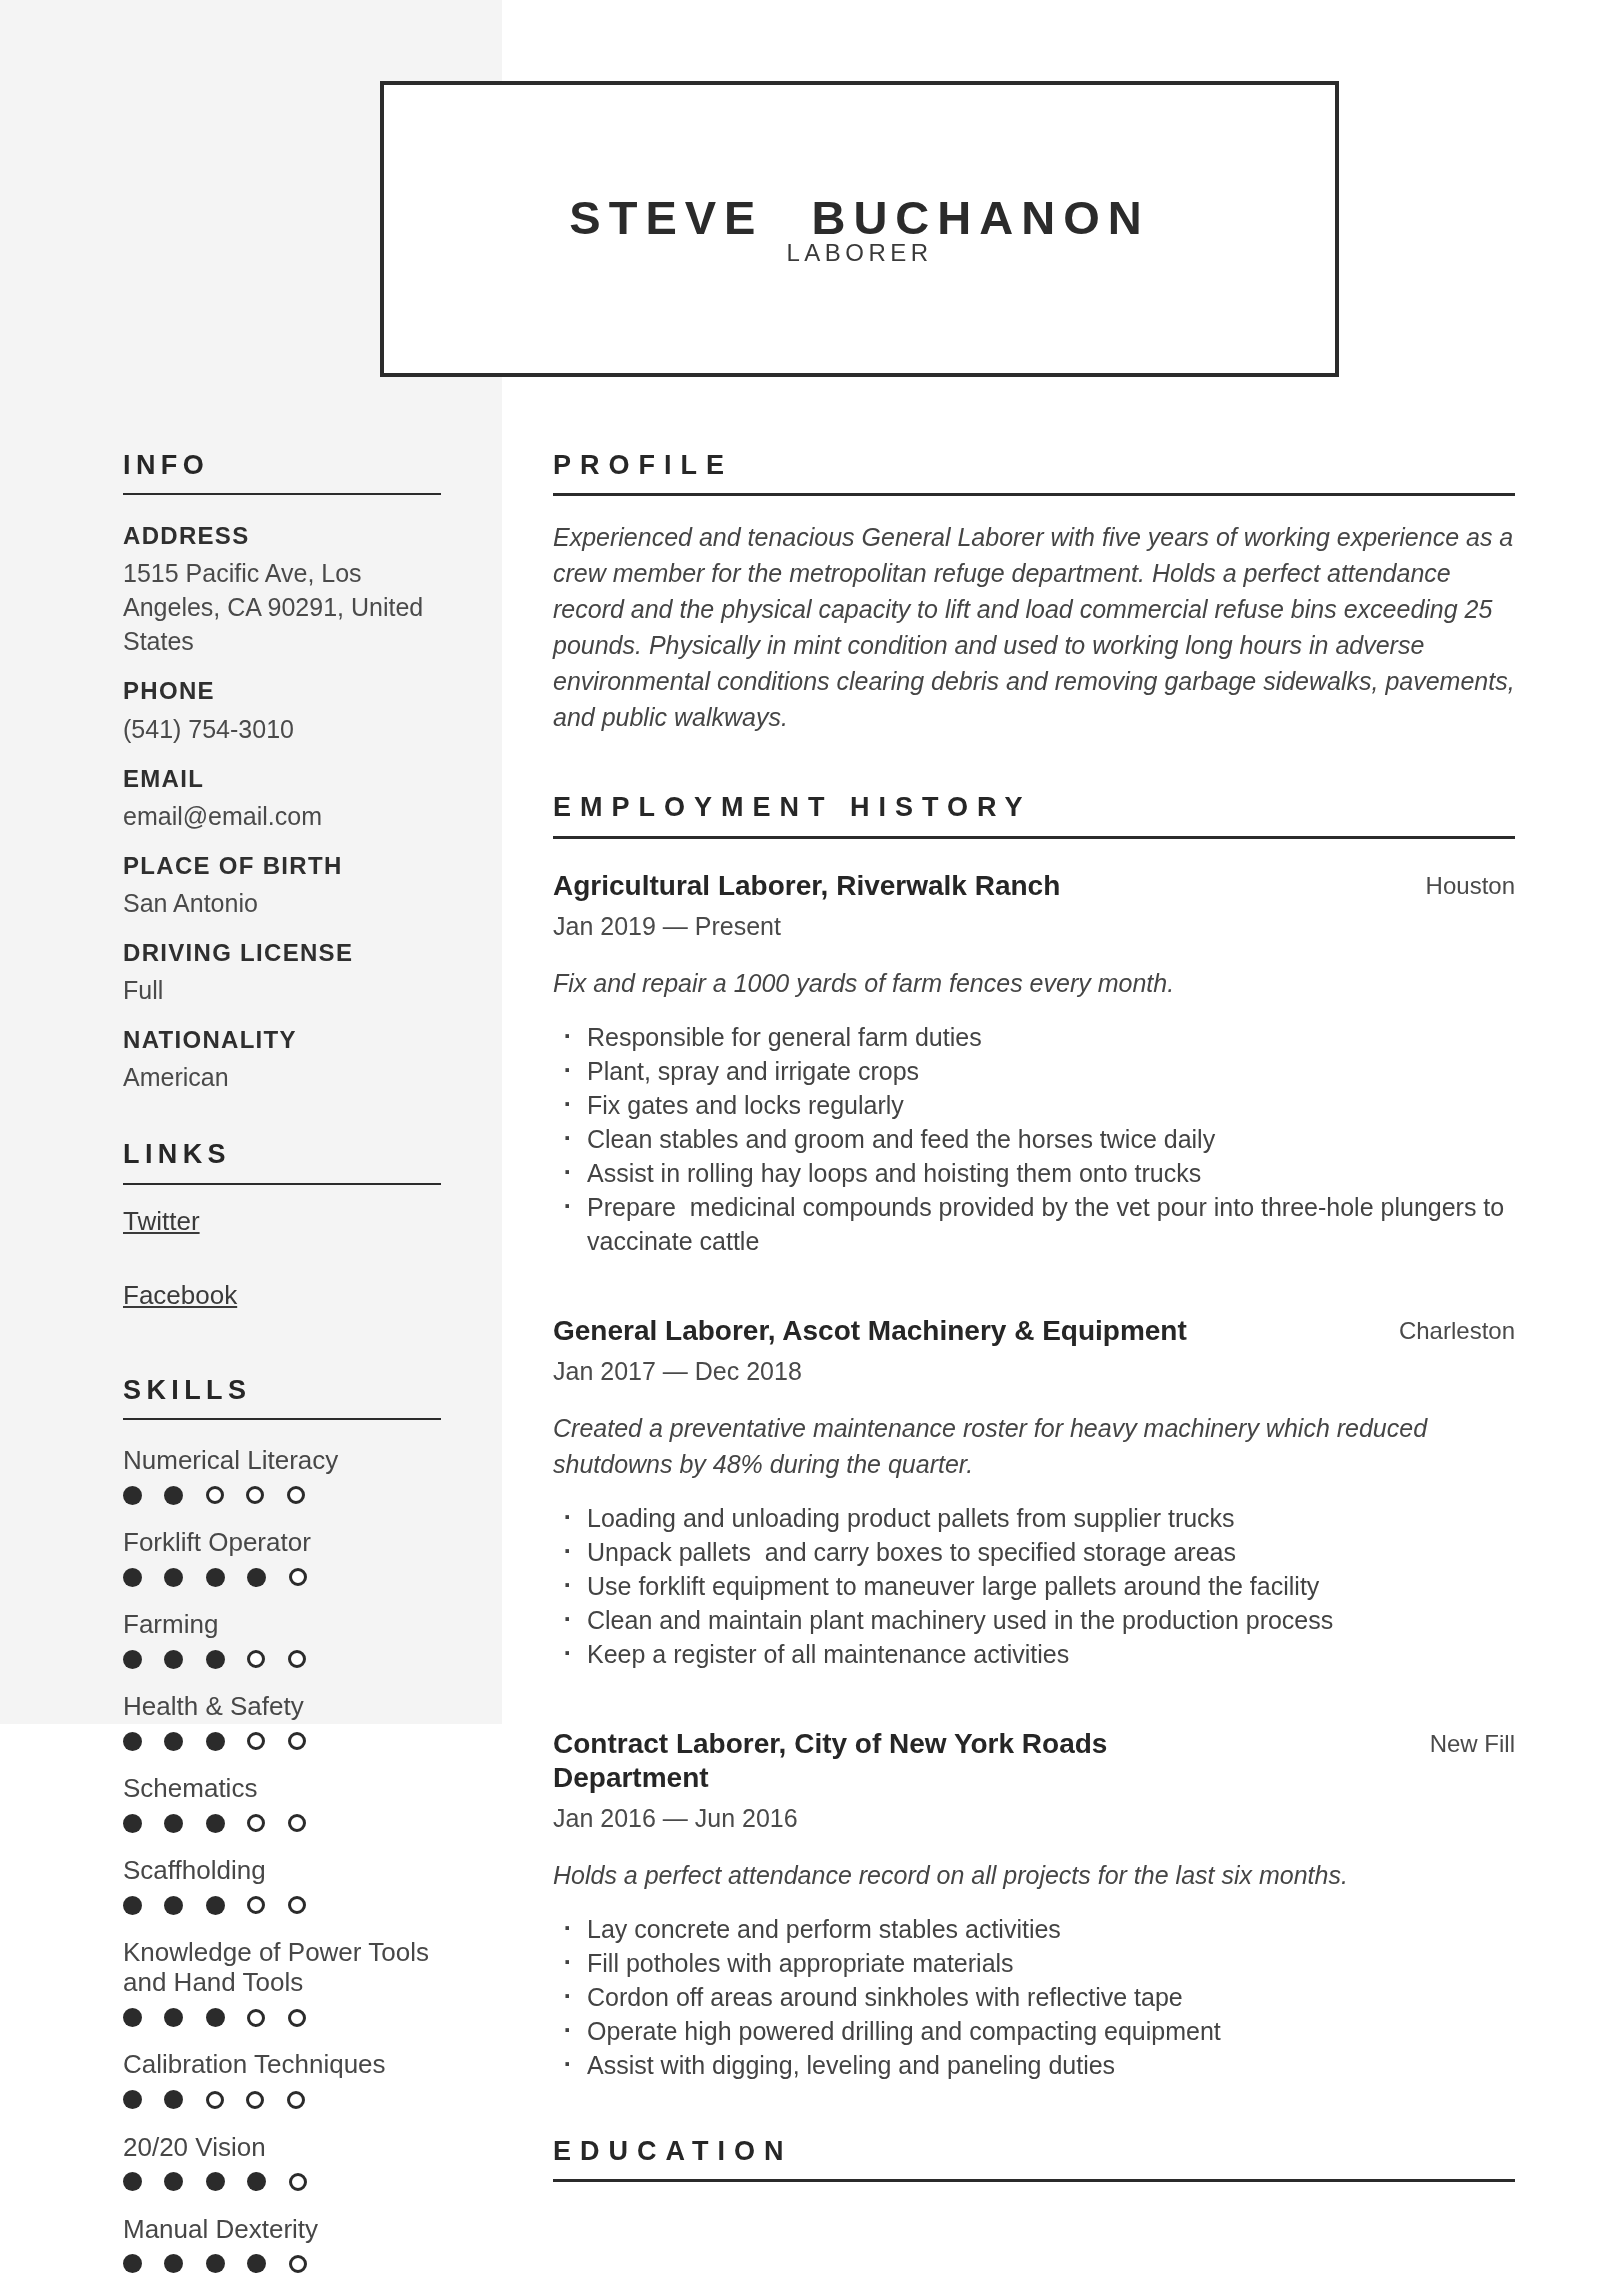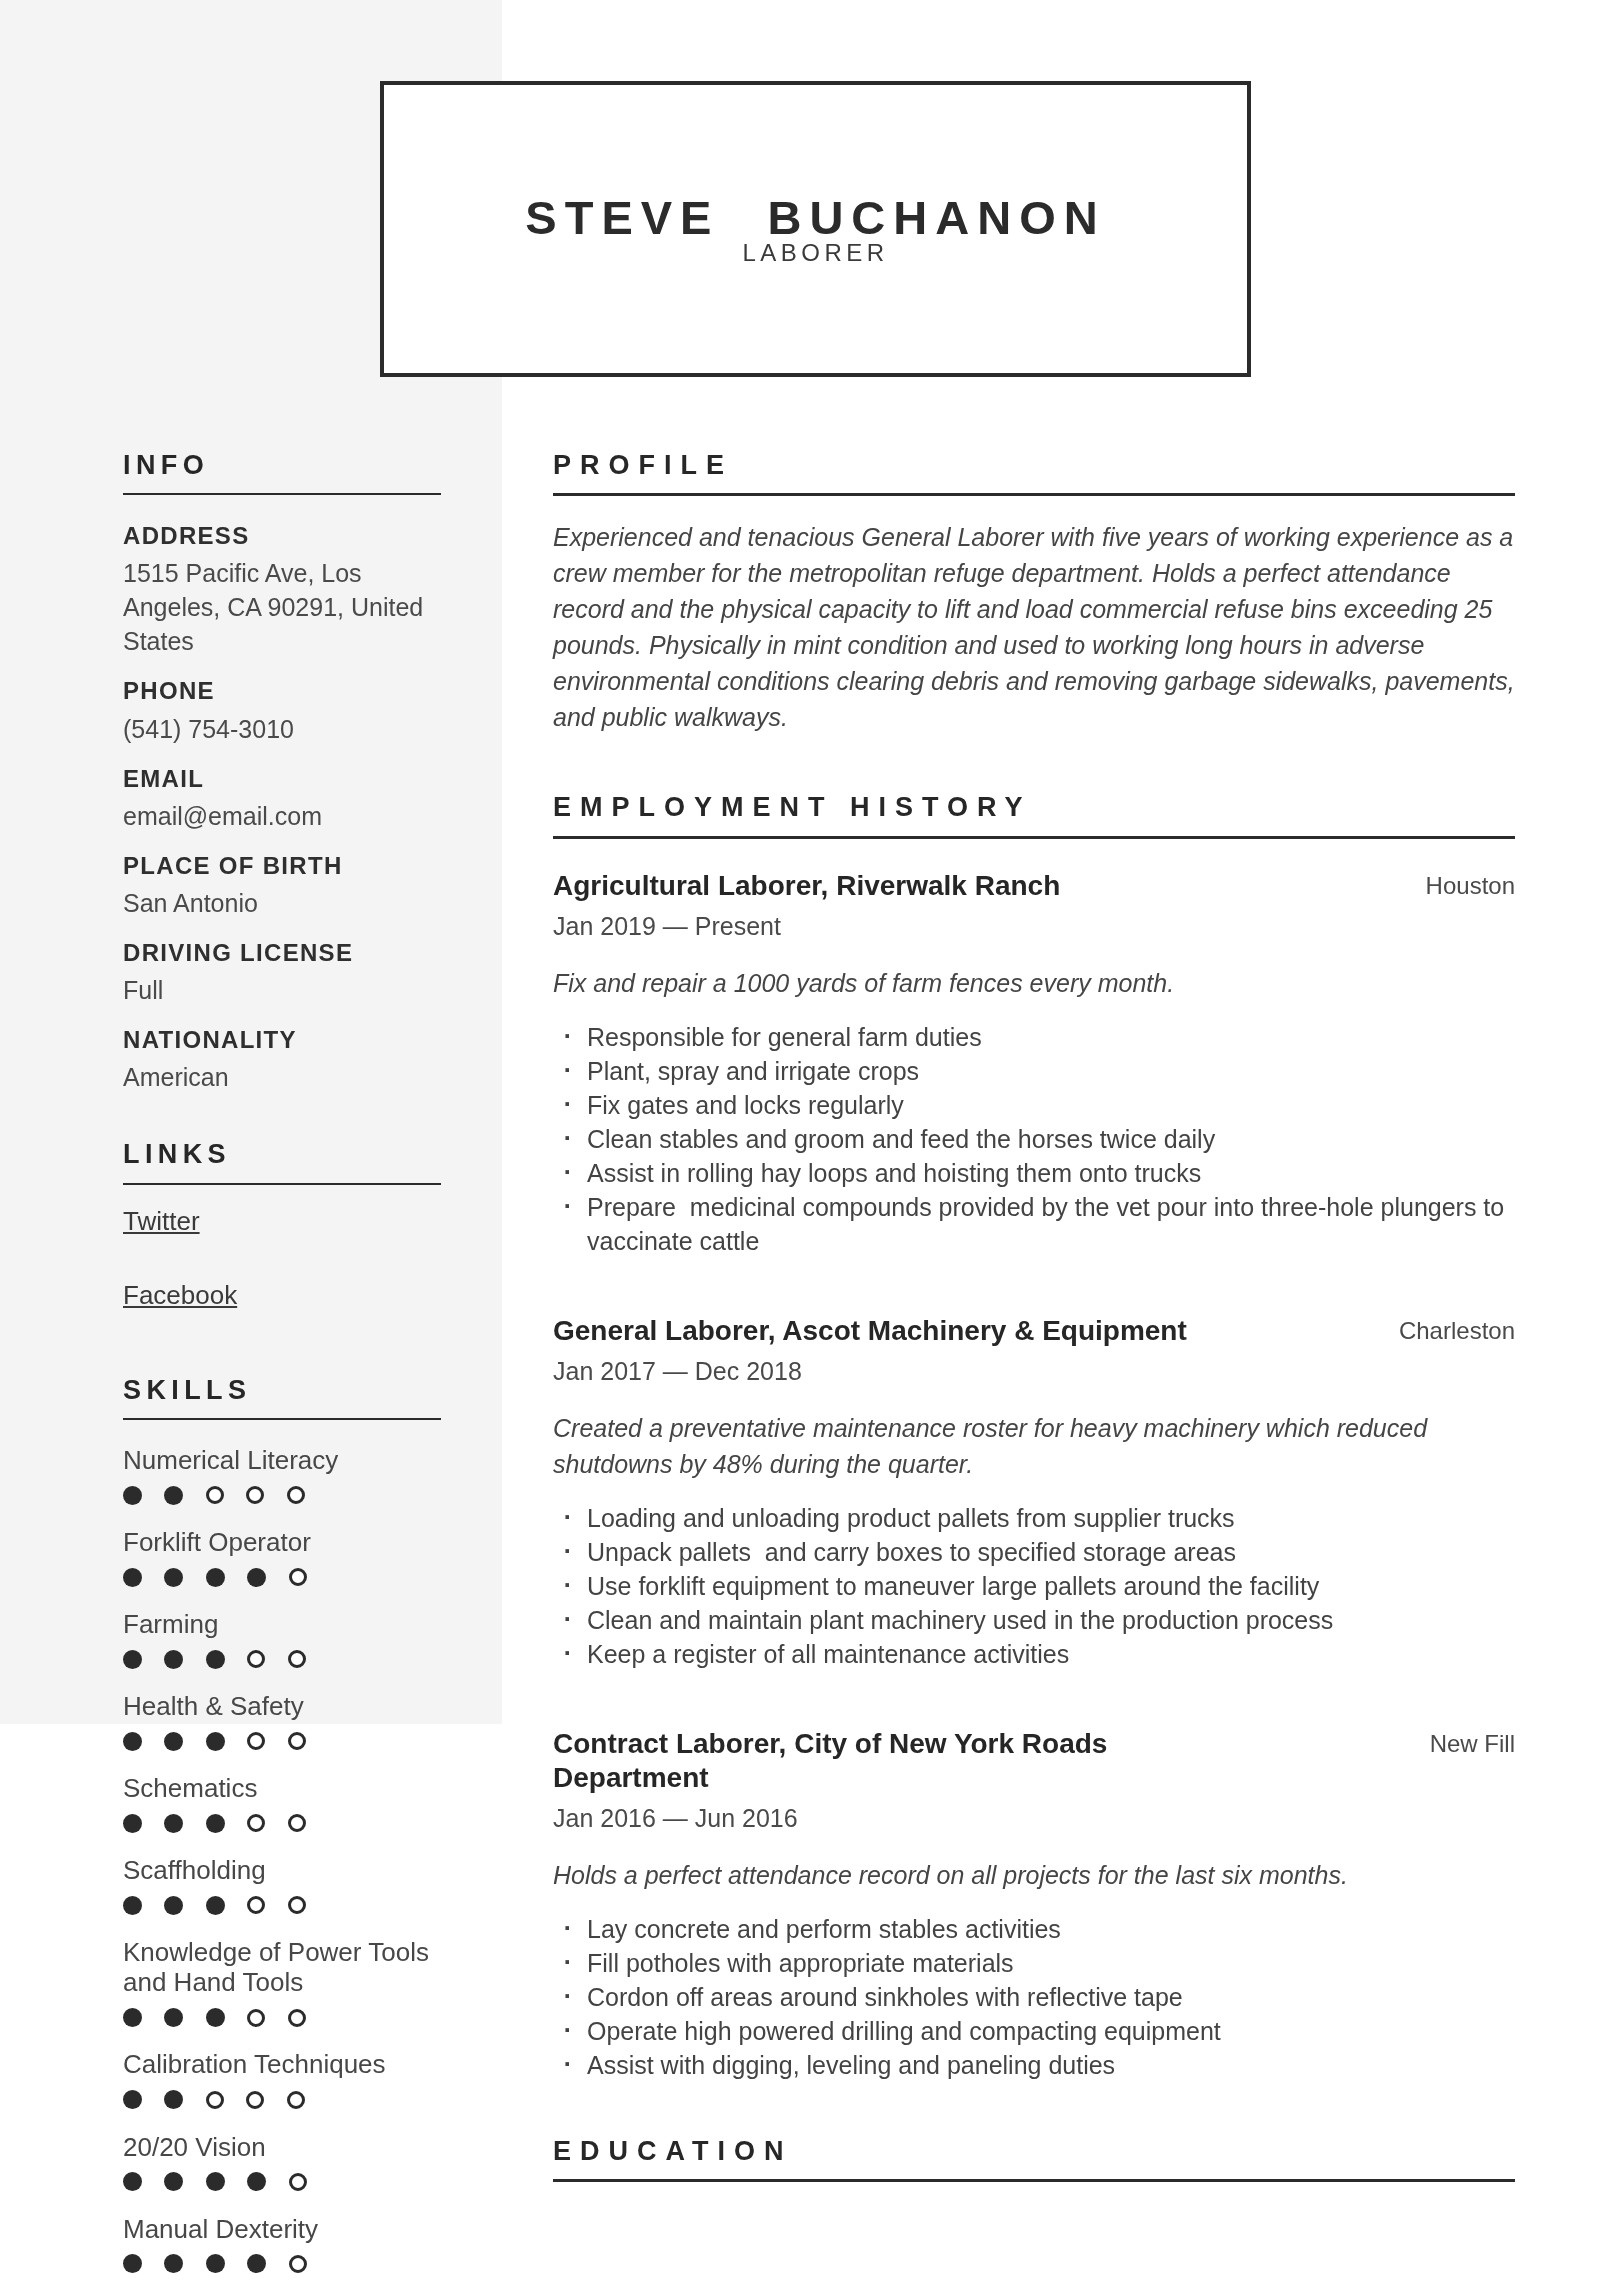--- a/index.html
+++ b/index.html
@@ -44,21 +44,21 @@
   .sdots{margin-top:10.7px;height:19px;display:flex;align-items:center;}
   .dot{
     width:19px;height:19px;border-radius:50%;
     margin-right:22.4px;box-sizing:border-box;display:inline-block;
   }
   .dot.filled{background:#2b2b2b;}
   .dot.empty{background:#ffffff;border:3.6px solid #2b2b2b;width:18px;height:18px;}
   
   .header-box{
     position:absolute;left:380px;top:81px;
-    width:871px;height:296px;
+    width:959px;height:296px;
     background:#ffffff;border:4.5px solid #2b2b2b;
     box-sizing:border-box;z-index:2;
     display:flex;flex-direction:column;align-items:center;justify-content:center;
   }
   .name{
     font-size:47px;font-weight:bold;letter-spacing:8px;word-spacing:27px;
     color:#2b2b2b;line-height:1;text-align:center;
   }
   .headline{
     font-size:24px;letter-spacing:4.5px;

